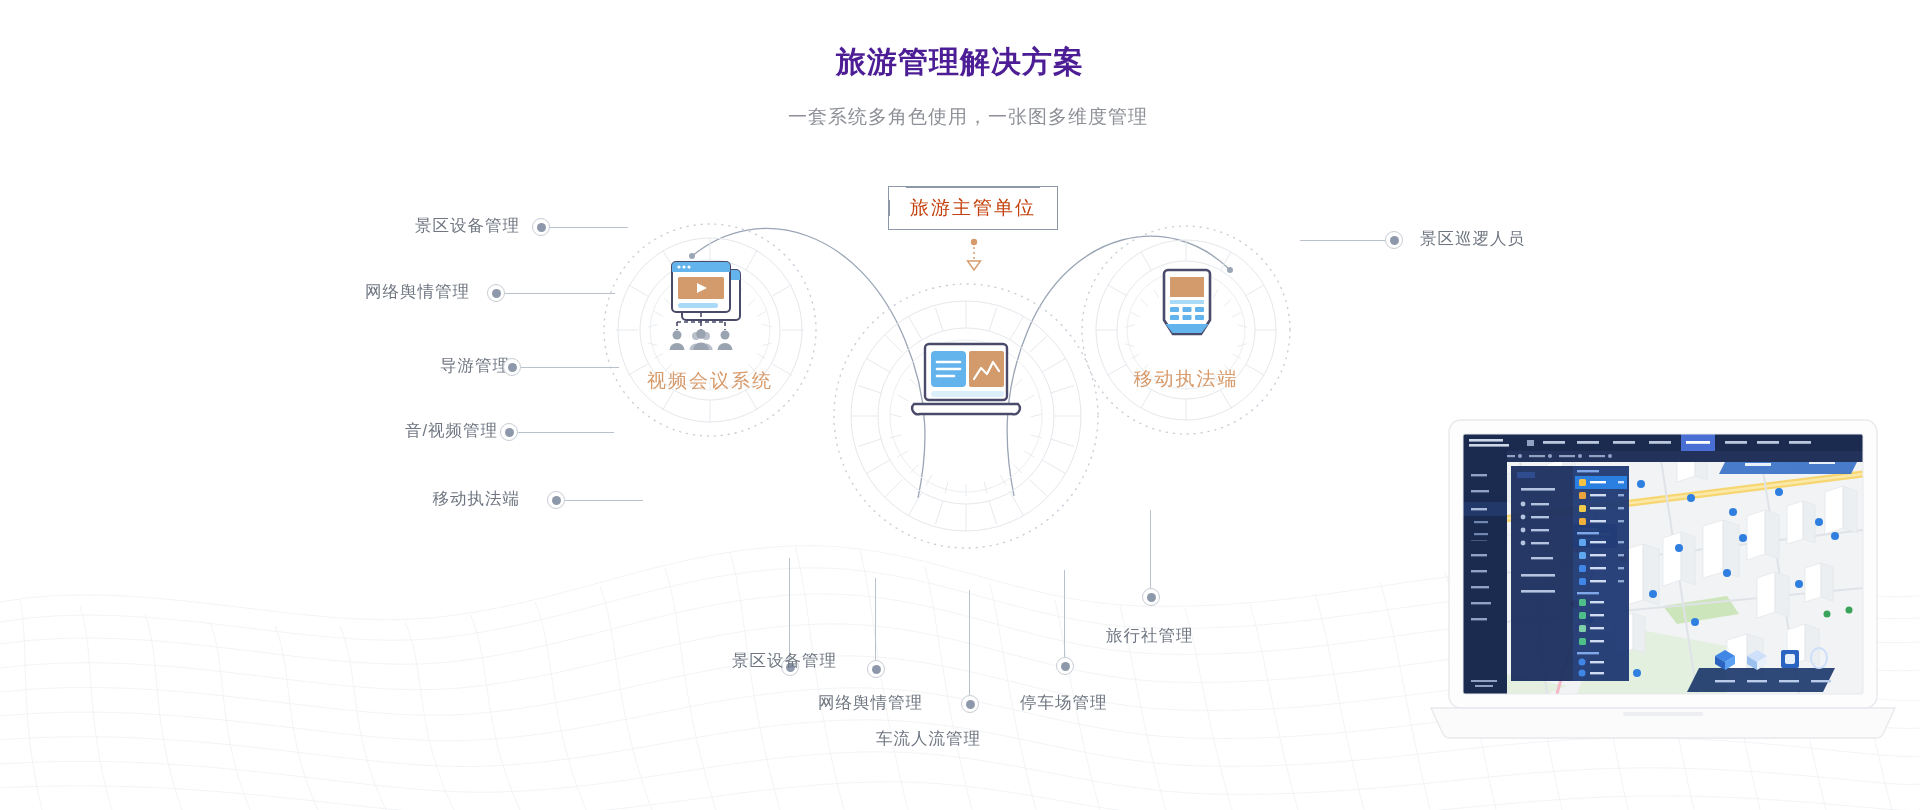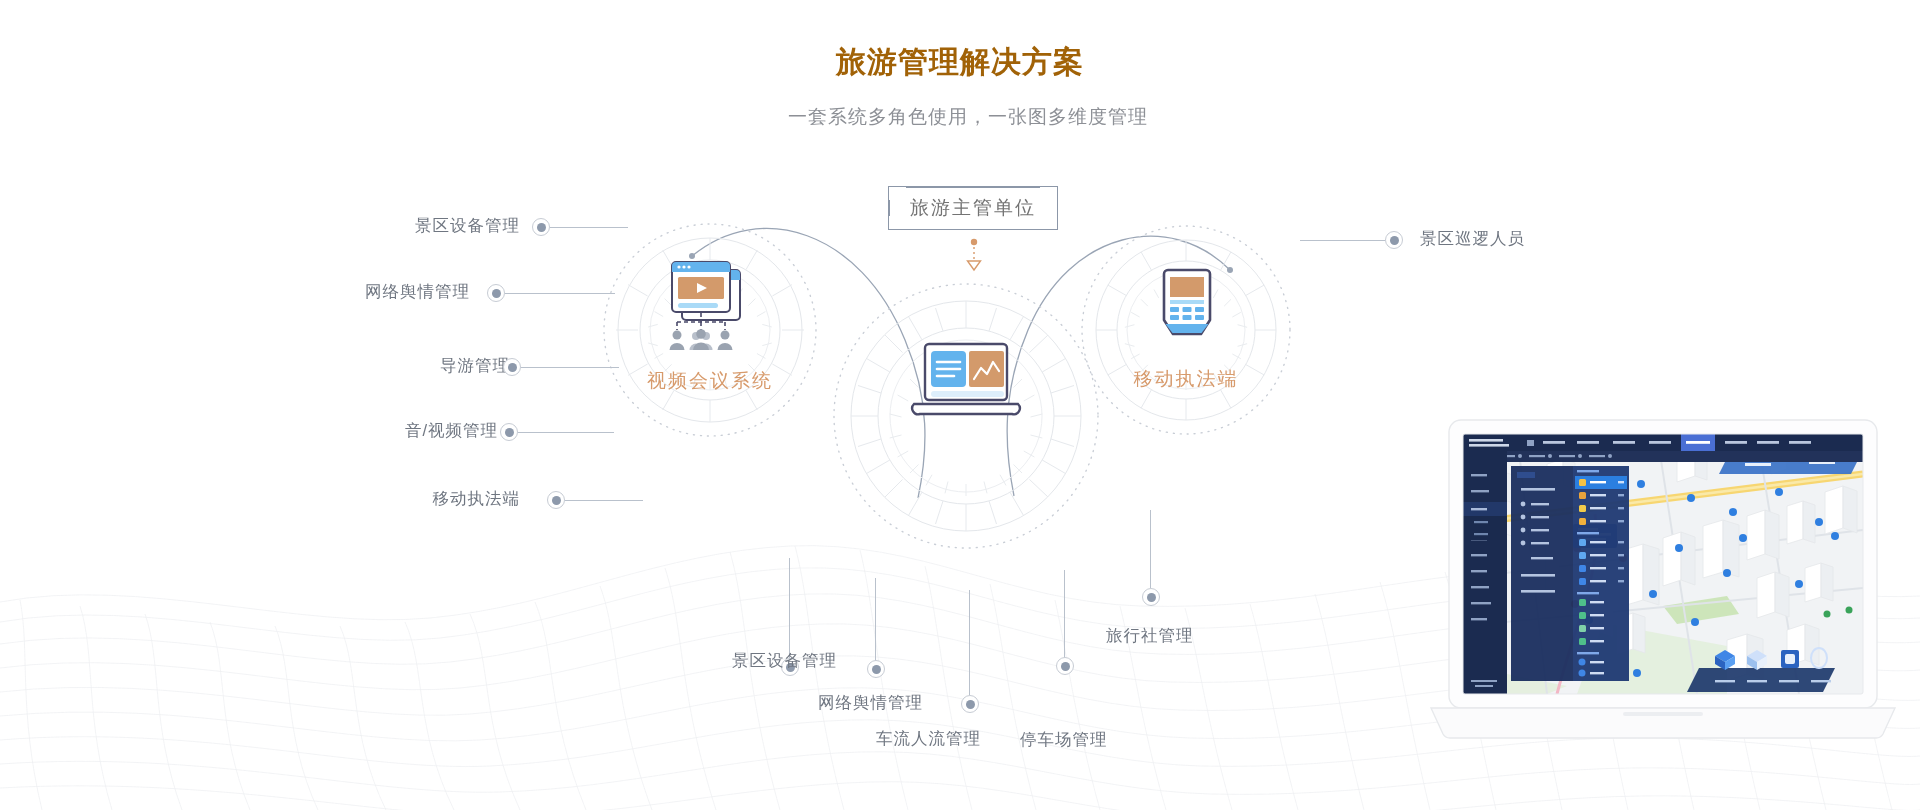--- a/index.html
+++ b/index.html
@@ -10,34 +10,34 @@
     overflow: hidden;
   }
   #stage { position: relative; width: 1920px; height: 810px; background:#fff; }
 
   
   .bg-mesh { position:absolute; left:0; bottom:0; width:1920px; height:300px; pointer-events:none; }
 
   
   .title {
     position:absolute; top:42px; left:0; width:1920px; text-align:center;
-    font-size:30px; font-weight:bold; color:#a16207; letter-spacing:1px;
+    font-size:30px; font-weight:bold; color:#4c1d95; letter-spacing:1px;
   }
   .subtitle {
     position:absolute; top:104px; left:8px; width:1920px; text-align:center;
     font-size:19px; color:#8d9096; letter-spacing:1px;
   }
 
   
   .auth-box {
     position:absolute; left:888px; top:186px; width:170px; height:44px;
   }
   .auth-box .lbl {
     position:absolute; inset:0; display:flex; align-items:center; justify-content:center;
-    font-size:19px; color:#737373; letter-spacing:2px;
+    font-size:19px; color:#c2410c; letter-spacing:2px;
   }
   .auth-box .corner { position:absolute; width:18px; height:14px; border:1.5px solid #8c97a8; }
   .auth-box .c-tl { left:0; top:0; border-right:none; border-bottom:none; }
   .auth-box .c-tr { right:0; top:0; border-left:none; border-bottom:none; }
   .auth-box .c-bl { left:0; bottom:0; border-right:none; border-top:none; }
   .auth-box .c-br { right:0; bottom:0; border-left:none; border-top:none; }
   .auth-box .edge-t { position:absolute; left:18px; right:18px; top:0; height:1.5px; background:#8c97a8; }
   .auth-box .edge-b { position:absolute; left:18px; right:18px; bottom:0; height:1.5px; background:#8c97a8; }
   .auth-box .edge-l { position:absolute; top:14px; bottom:14px; left:0; width:1.5px; background:#8c97a8; }
   .auth-box .edge-r { position:absolute; top:14px; bottom:14px; right:0; width:1.5px; background:#8c97a8; }
@@ -405,21 +405,21 @@
   <div class="cline" style="left:875px; top:578px; width:1.2px; height:100px;"></div>
   <div class="dot" style="left:867px; top:660px;"></div>
   <div class="label" style="left:818px; top:692px;">网络舆情管理</div>
 
   <div class="cline" style="left:969px; top:590px; width:1.2px; height:105px;"></div>
   <div class="dot" style="left:961px; top:695px;"></div>
   <div class="label" style="left:876px; top:728px;">车流人流管理</div>
 
   <div class="cline" style="left:1064px; top:570px; width:1.2px; height:95px;"></div>
   <div class="dot" style="left:1056px; top:657px;"></div>
-  <div class="label" style="left:1020px; top:692px;margin-top:37px;">停车场管理</div>
+  <div class="label" style="left:1020px; top:692px;">停车场管理</div>
 
   <div class="cline" style="left:1150px; top:510px; width:1.2px; height:78px;"></div>
   <div class="dot" style="left:1142px; top:588px;"></div>
   <div class="label" style="left:1106px; top:625px;">旅行社管理</div>
 
   <svg class="laptop" viewBox="0 0 472 348">
     <defs>
       <clipPath id="screenClip">
           <rect x="36" y="16" width="400" height="260" rx="2"></rect>
         </clipPath>

